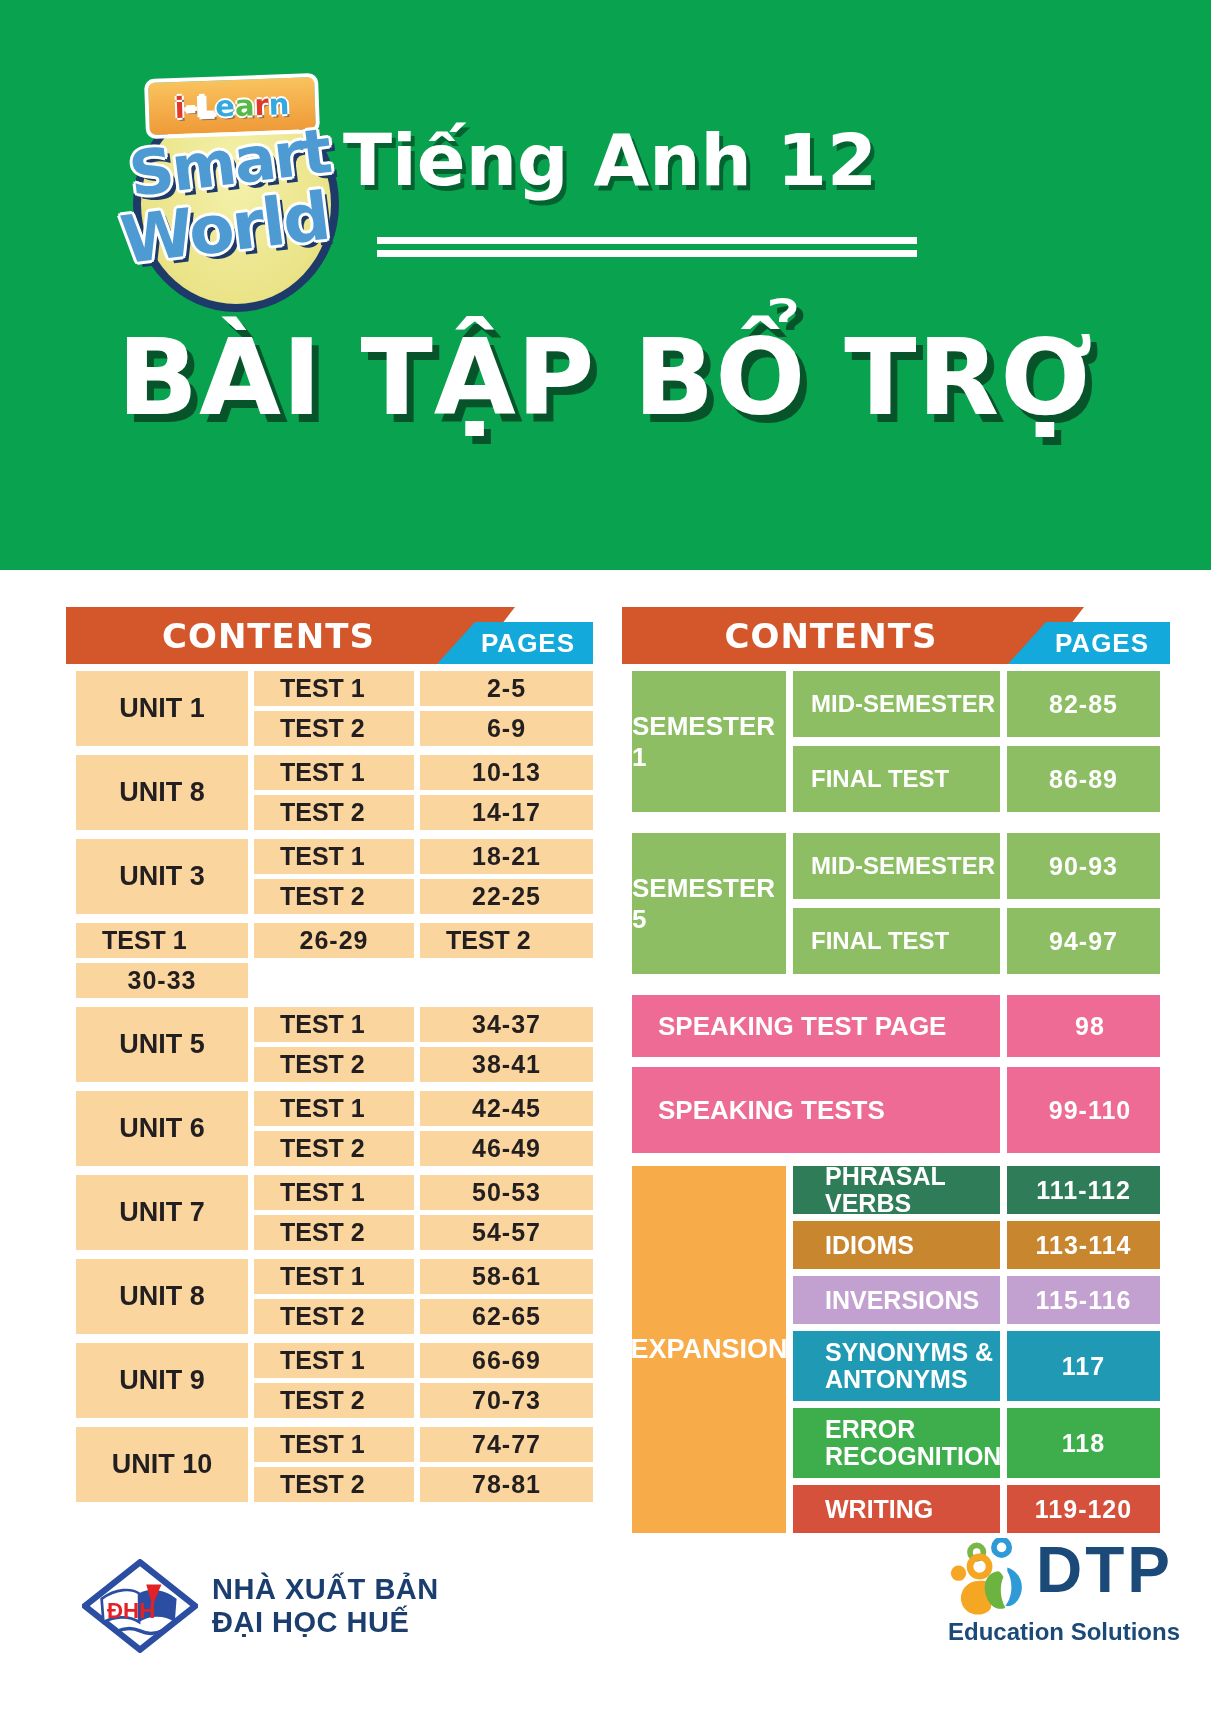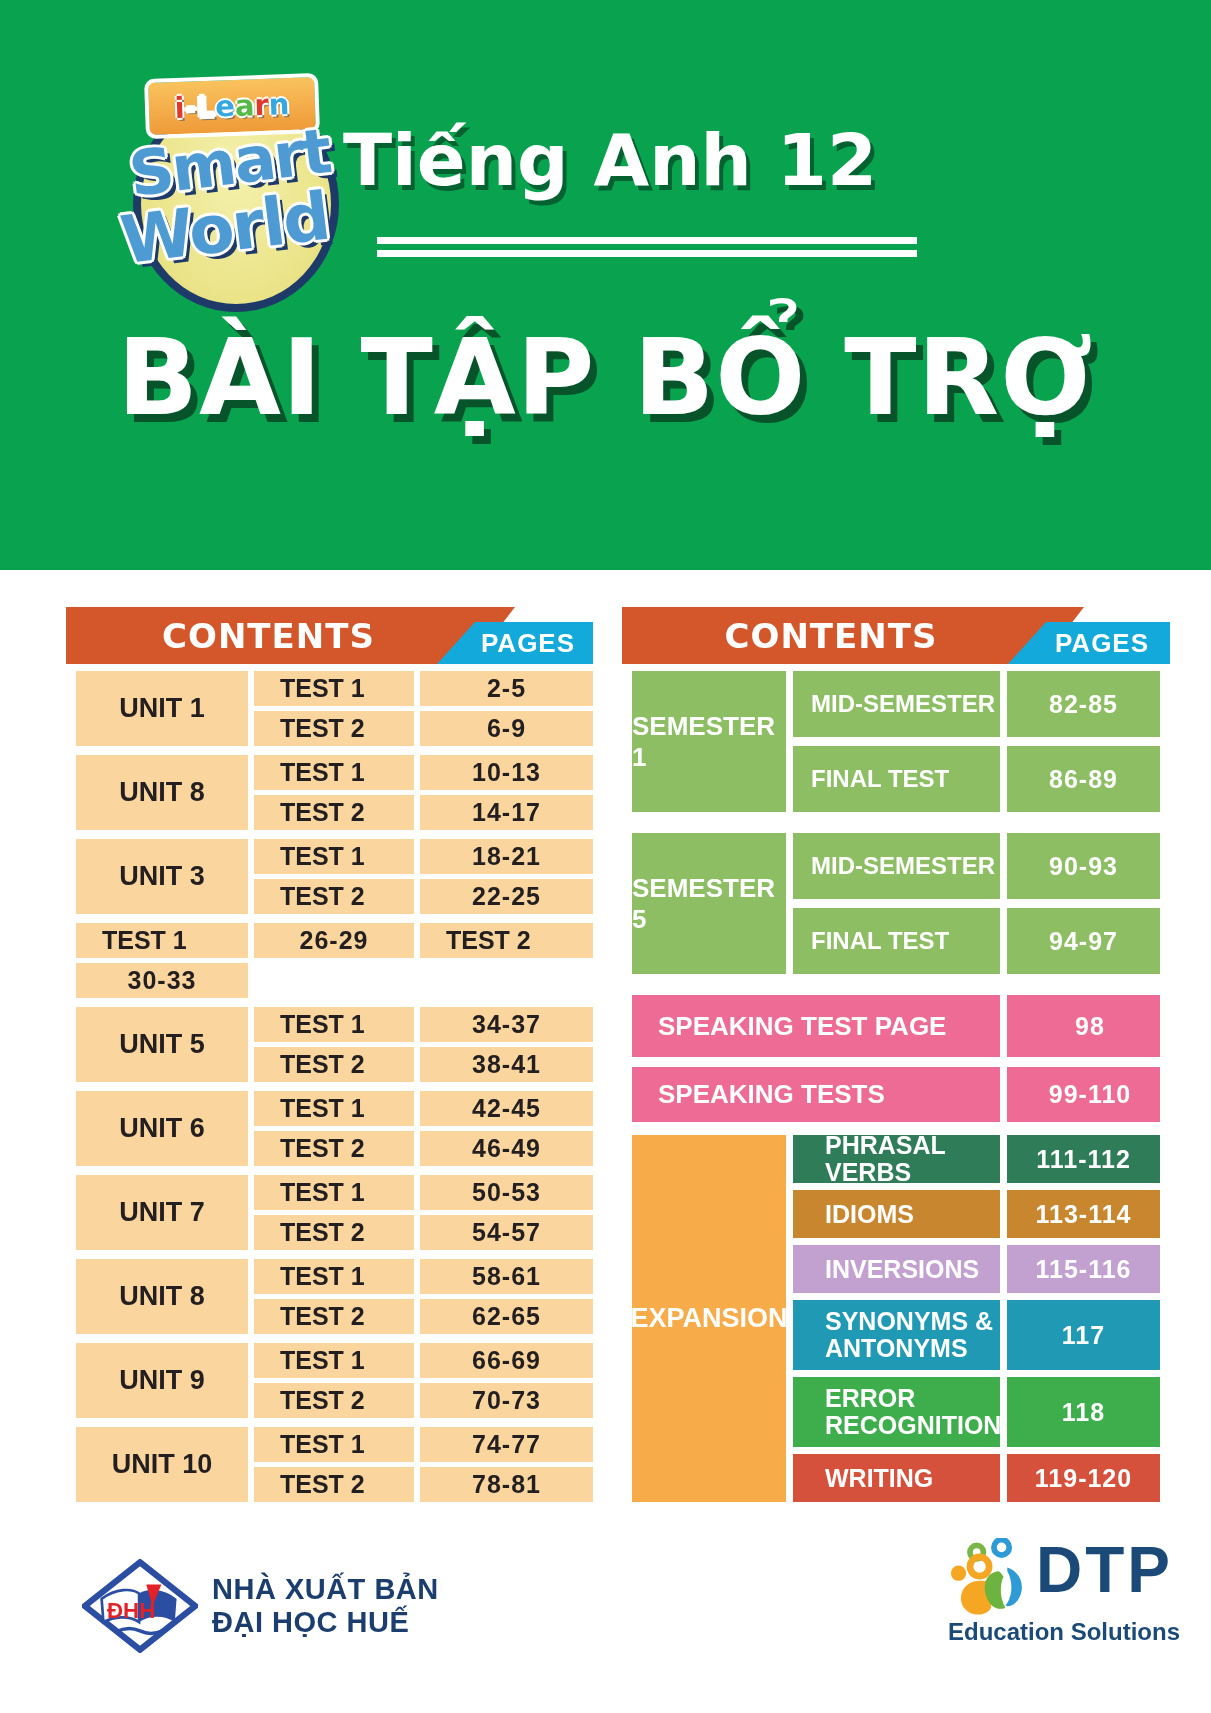--- a/index.html
+++ b/index.html
@@ -61,21 +61,21 @@
 
   
   .sem-group{display:grid;grid-template-columns:154px 207px 153px;grid-template-rows:66px 66px;
              column-gap:7px;row-gap:9px;margin-bottom:21px;}
   .gcell{background:var(--tgreen);color:#fff;font-weight:bold;}
   .sem-cell{grid-row:1/3;grid-column:1;display:flex;align-items:center;justify-content:center;font-size:26px;}
   .sem-label{display:flex;align-items:center;padding-left:18px;font-size:24px;}
   .sem-pages{display:flex;align-items:center;justify-content:center;font-size:25px;letter-spacing:1px;}
 
   .speak-row{display:grid;grid-template-columns:368px 153px;column-gap:7px;margin-bottom:10px;}
-  .h62{height:62px;} .h74{height:55px;}
+  .h62{height:62px;} .h74{height:86px;}
   .pcell{background:var(--pink);color:#fff;font-weight:bold;}
   .speak-label{display:flex;align-items:center;padding-left:26px;font-size:26px;}
   .speak-pages{display:flex;align-items:center;justify-content:center;font-size:25px;letter-spacing:1px;padding-left:13px;}
 
   .expansion{display:grid;grid-template-columns:154px 207px 153px;
              grid-template-rows:48px 48px 48px 70px 70px 48px;gap:7px;margin-top:13px;}
   .exp-label-cell{grid-row:1/7;grid-column:1;background:var(--amber);color:#fff;font-weight:bold;
                   display:flex;align-items:center;justify-content:center;font-size:27px;}
   .exp-topic{display:flex;align-items:center;padding-left:32px;color:#fff;font-weight:bold;
              font-size:25px;line-height:1.08;}

